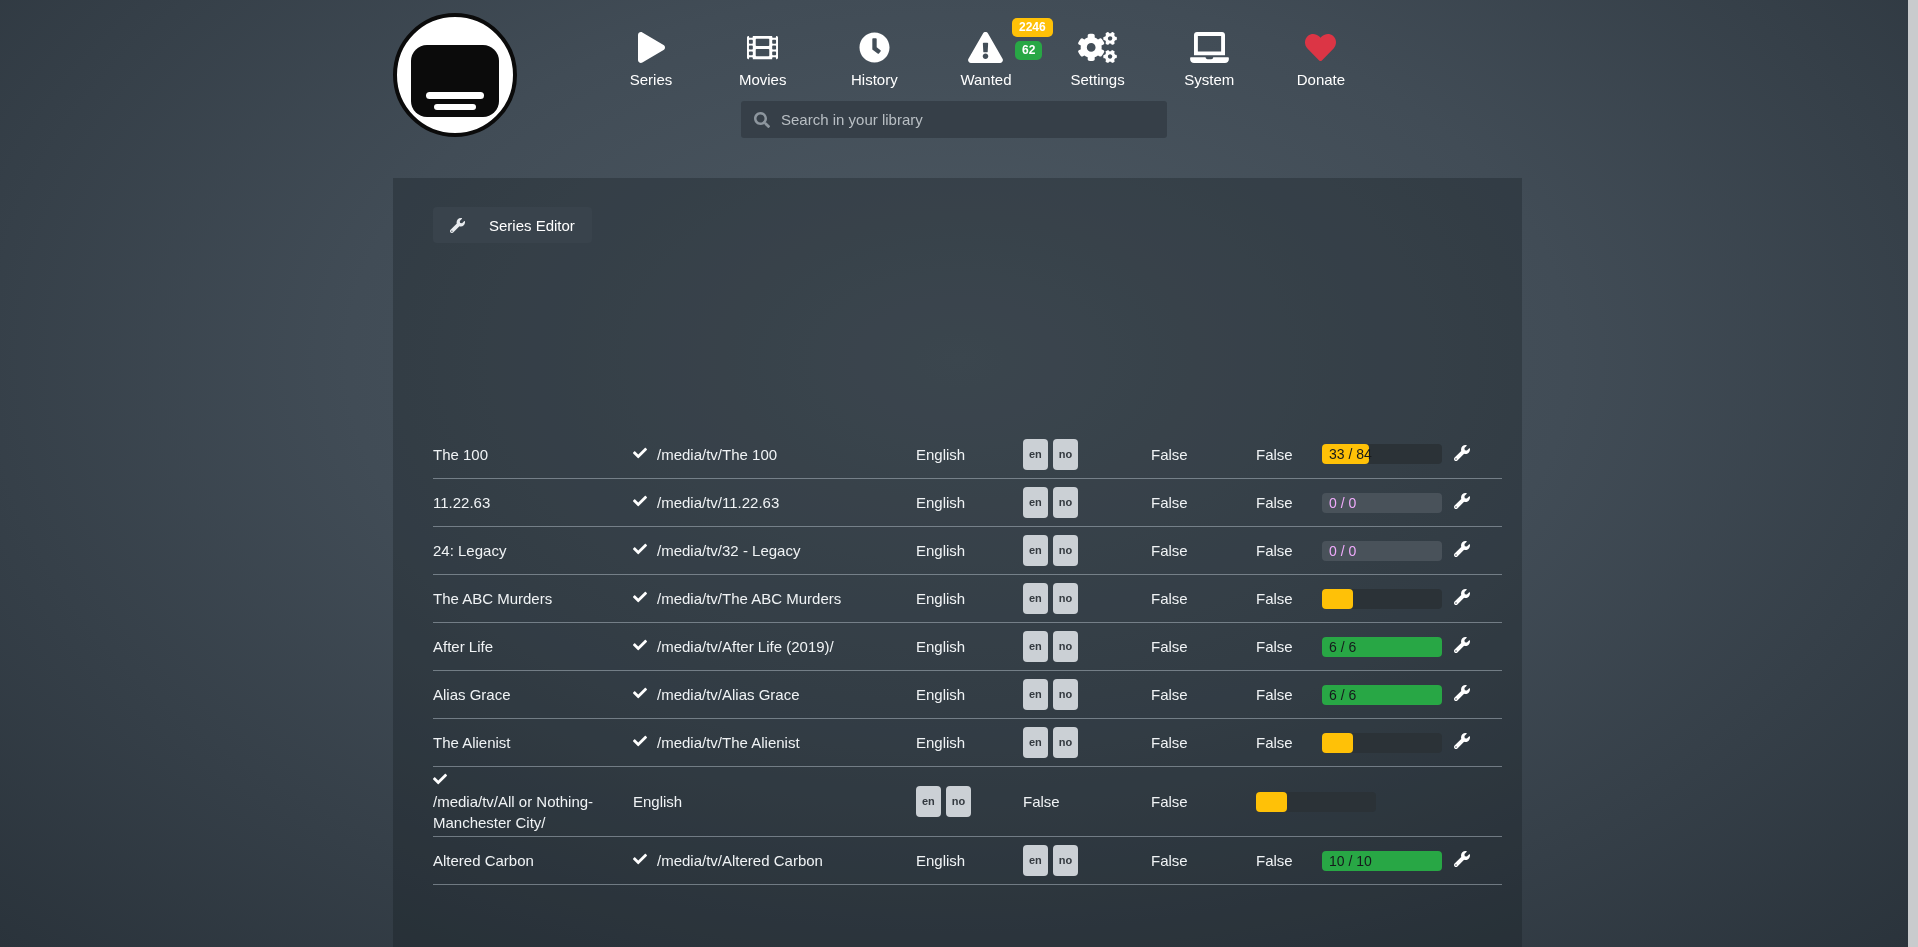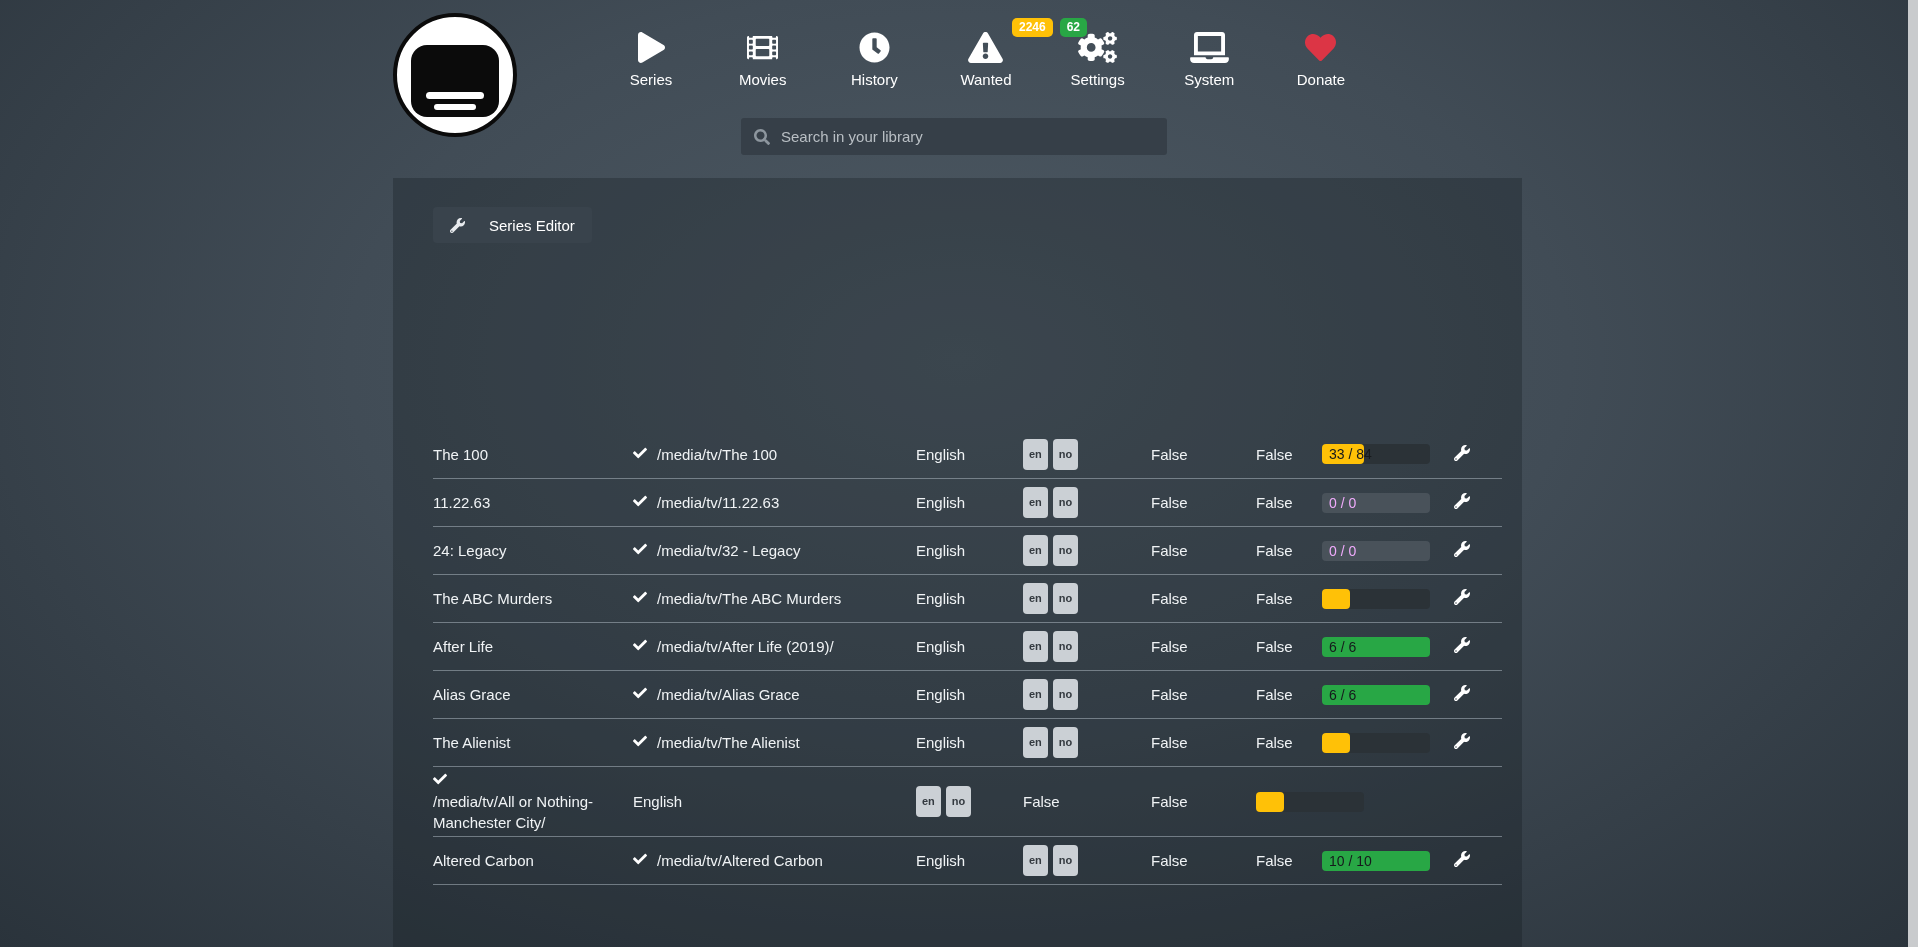--- a/index.html
+++ b/index.html
@@ -16,24 +16,24 @@
           background:#ffffff; border:4px solid #0b0b0b; }
   .logo-screen { position:absolute; left:12%; top:24%; width:76%; height:62%; background:#0b0b0b; border-radius:16px; }
   .sub-line1 { position:absolute; left:17%; right:17%; bottom:24%; height:7px; border-radius:4px; background:#ffffff; }
   .sub-line2 { position:absolute; left:26%; right:26%; bottom:10%; height:6px; border-radius:4px; background:#ffffff; }
   
   nav.topnav { position:absolute; left:615px; top:30px; width:742px; display:flex; justify-content:space-between; }
   .nav-item { position:relative; display:flex; flex-direction:column; align-items:center; cursor:pointer; min-width:72px; }
   .nav-item .nav-icon { height:34px; display:flex; align-items:center; }
   .nav-item svg { fill:#ffffff; }
   .nav-label { margin-top:7px; font-size:15px; color:#ffffff; }
-  .nav-badges { position:absolute; top:-12px; left:calc(50% + 26px); display:flex; flex-direction:row; gap:4px; align-items:flex-start; }
+  .nav-badges { position:absolute; top:-12px; left:calc(50% + 26px); display:flex; flex-direction:column; gap:4px; align-items:flex-start; }
   .nav-badge { color:#ffffff; font-size:12px; font-weight:bold; padding:3px 7px; border-radius:5px; line-height:13px; }
   
-  .searchbox { position:absolute; left:741px; top:118px; width:426px; height:37px; background:#363f48;
+  .searchbox { position:absolute; left:741px; top:101px; width:426px; height:37px; background:#363f48;
                border-radius:3px; display:flex; align-items:center; padding:0 13px; }
   .searchbox svg { fill:#8d969e; flex:none; margin-right:11px; }
   .searchbox input { flex:1; background:transparent; border:none; outline:none; color:#dfe4e8; font-size:15px;
                      font-family:"Liberation Sans", sans-serif; }
   .searchbox input::placeholder { color:#b9bfc4; }
   
   .panel { position:absolute; left:393px; top:178px; width:1129px; height:769px; background:rgba(13,20,26,0.28); }
   .editor-btn { position:absolute; left:40px; top:29px; height:36px; padding:0 17px; background:#39434c;
                 border:none; border-radius:4px; color:#ffffff; font-size:15px; font-family:"Liberation Sans", sans-serif;
                 display:flex; align-items:center; gap:24px; cursor:pointer; }
@@ -44,21 +44,21 @@
   .thead { min-height:60px; font-weight:bold; font-size:15px; color:#ffffff; line-height:20px; padding-bottom:6px; }
   .thead > div { padding-right:14px; }
   .trow { min-height:48px; font-size:15px; line-height:21px; padding:3px 0; }
   .trow + .trow { border-top:1px solid rgba(170,180,190,0.55); }
   .cell { padding-right:14px; }
   .c-path { display:flex; align-items:baseline; flex-wrap:wrap; }
   .c-path .check { flex:none; margin-right:10px; }
   .c-path svg { fill:#ffffff; }
   .lang-badge { display:inline-block; background:#cbd0d5; color:#343a40; font-size:11px; font-weight:bold;
                 padding:10px 6px; border-radius:4px; margin-right:5px; line-height:11px; }
-  .progress { position:relative; width:108px; height:20px; background:#2b3237; border-radius:4px; }
+  .progress { position:relative; width:120px; height:20px; background:#2b3237; border-radius:4px; }
   .progress.empty { background:#49525a; }
   .progress-fill { height:100%; border-radius:4px; }
   .progress-label { position:absolute; left:7px; top:50%; transform:translateY(-50%); font-size:14px;
                     color:#16191c; white-space:nowrap; }
   .progress.empty .progress-label { color:#f0abfc; }
   .wrench-btn { background:transparent; border:none; cursor:pointer; padding:2px; }
   .wrench-btn svg { fill:#ffffff; }
 </style>
 </head>
 <body>

